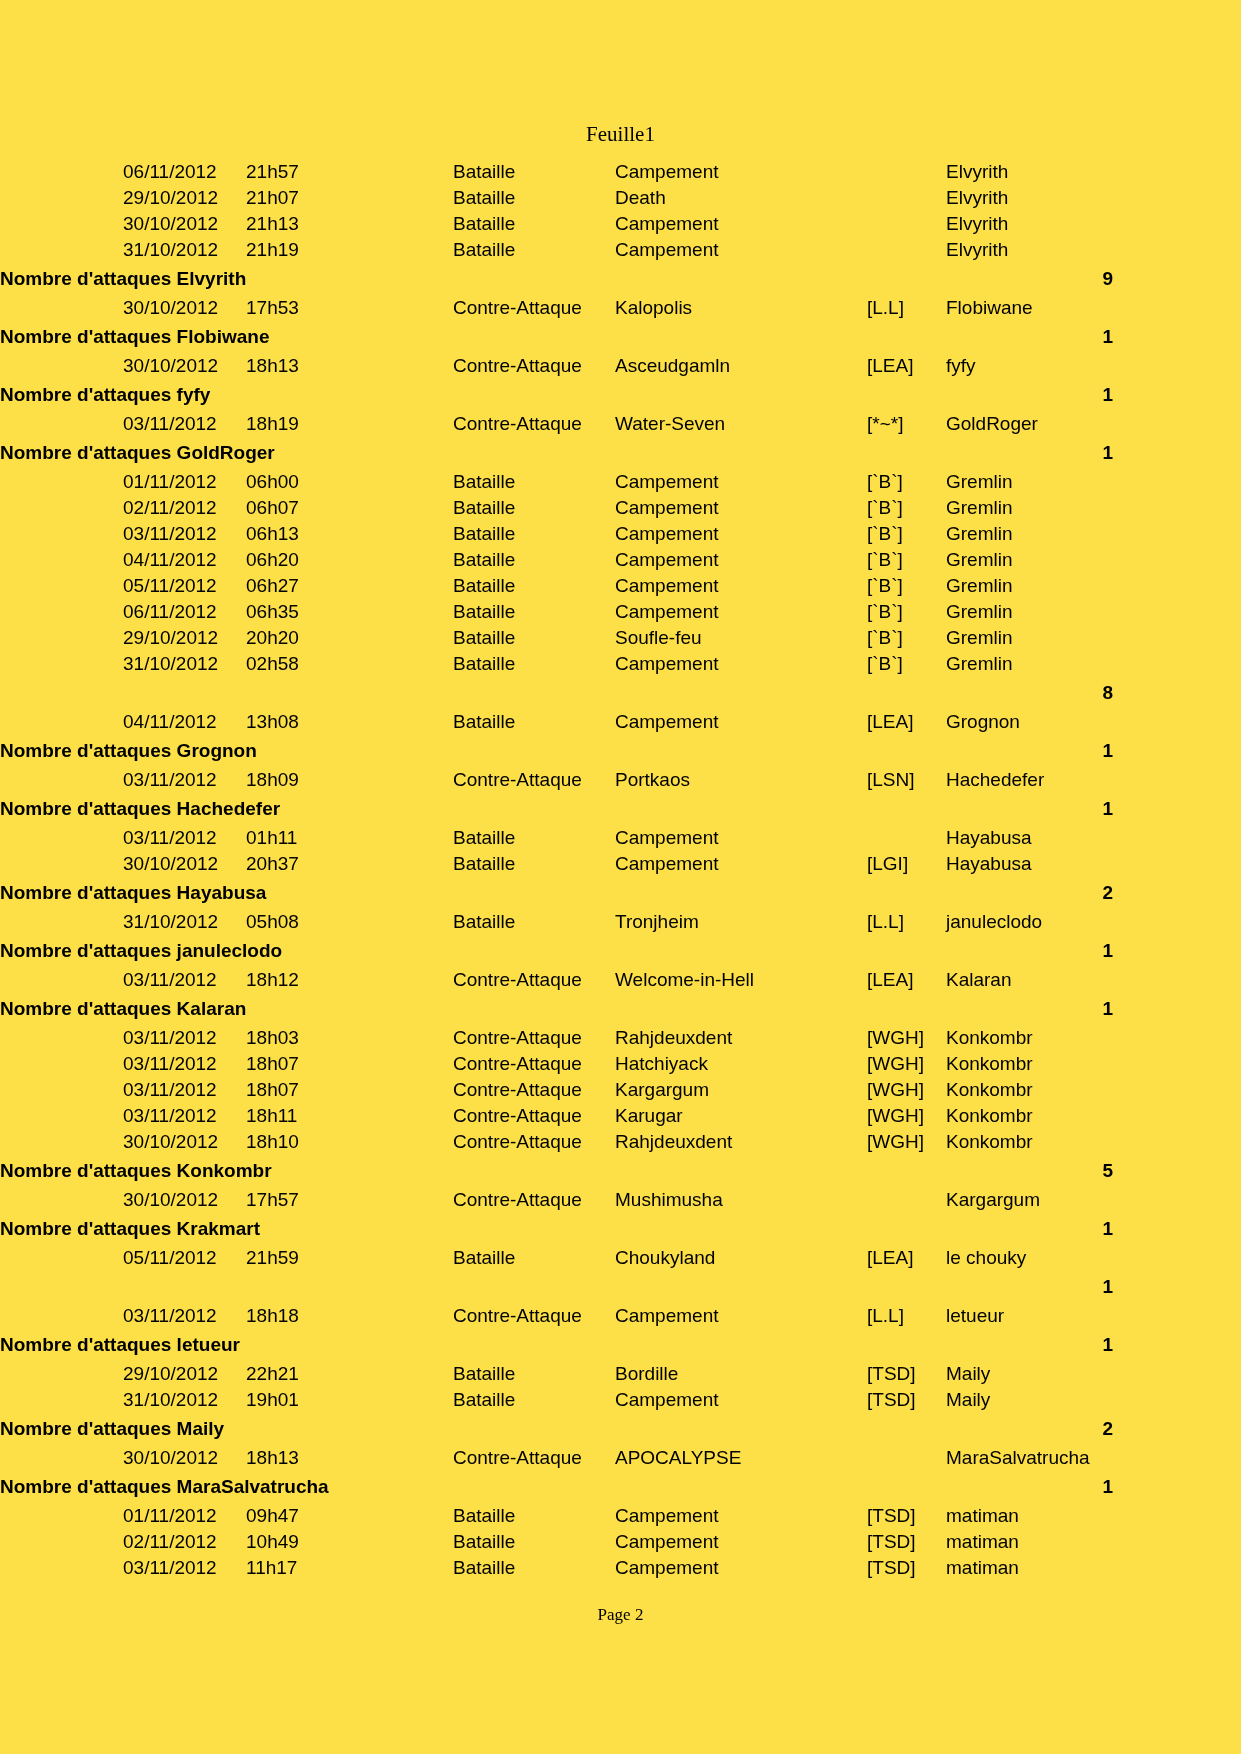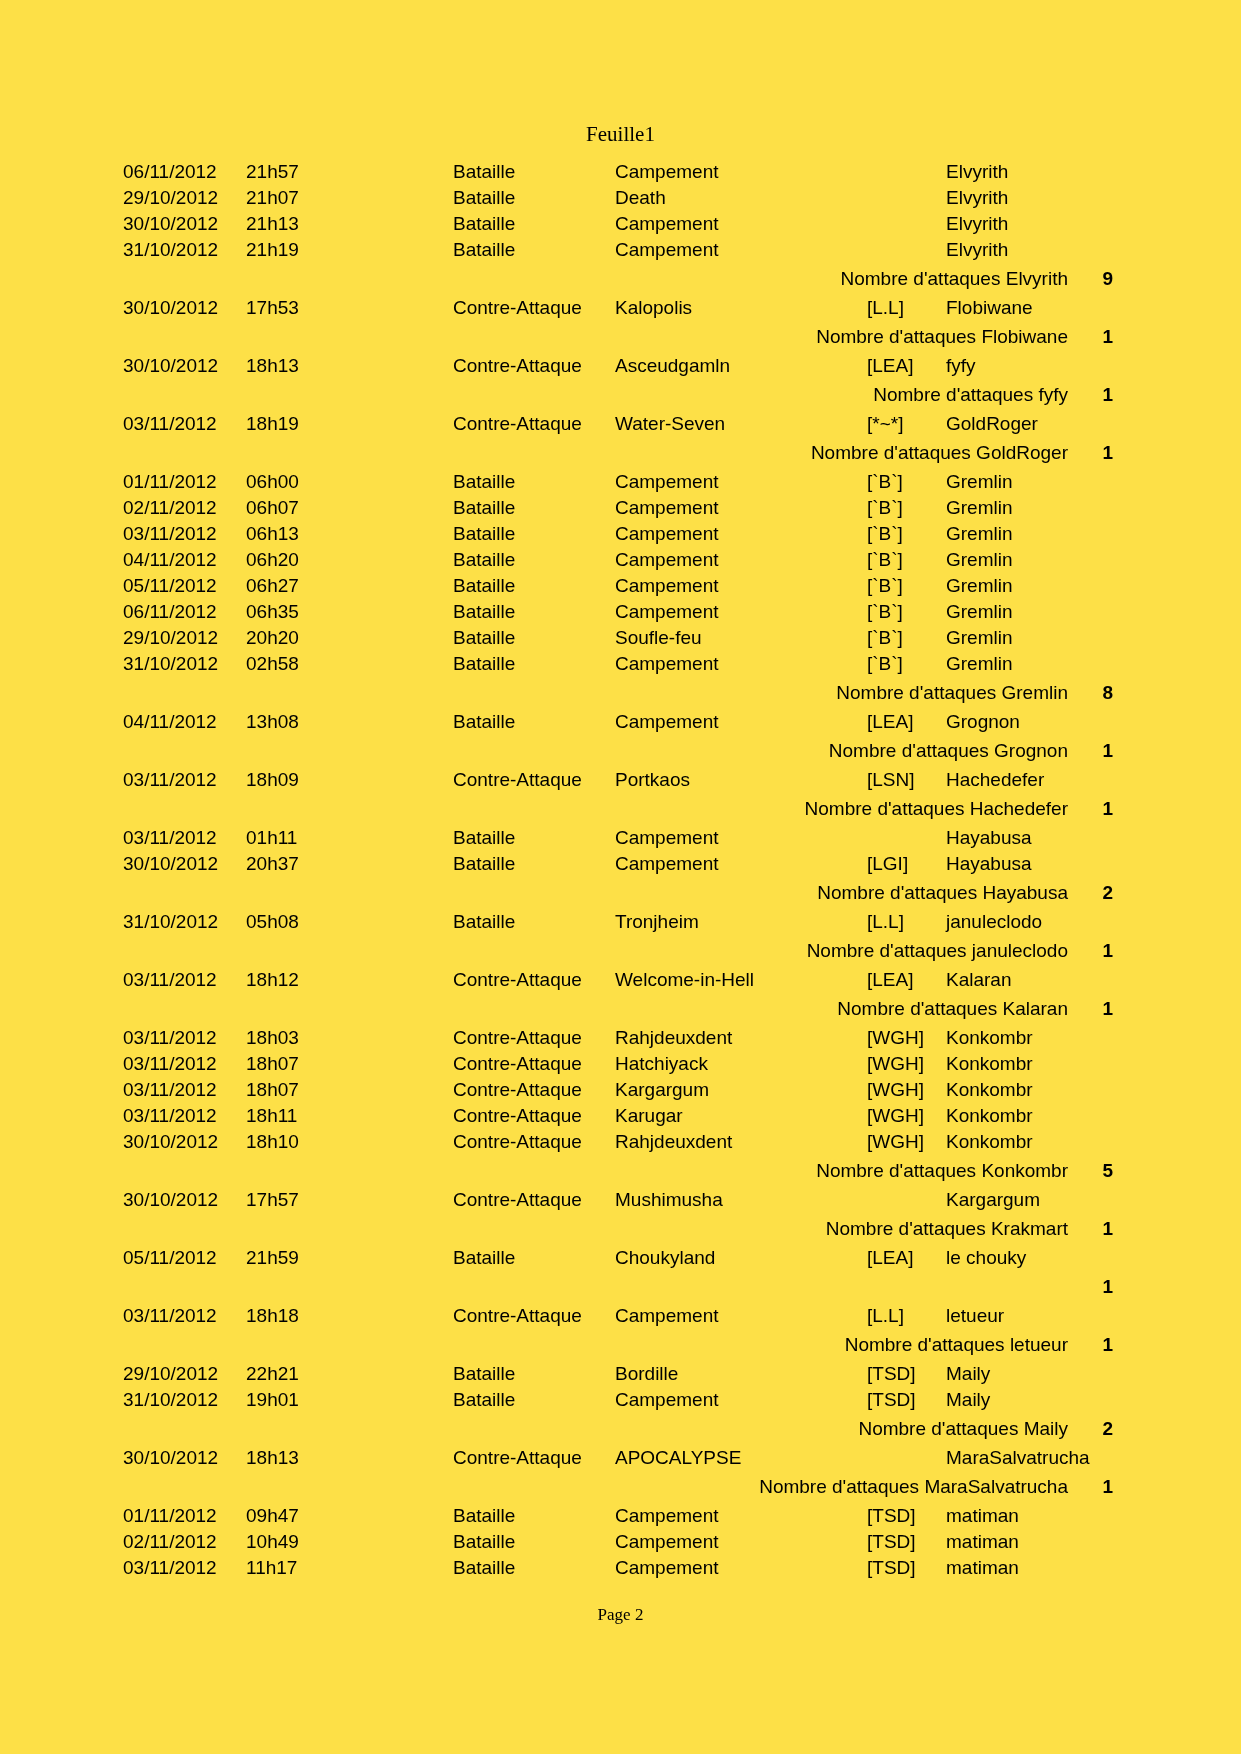--- a/index.html
+++ b/index.html
@@ -42,21 +42,21 @@
     font-size: 19px;
     line-height: 22px;
     white-space: nowrap;
   }
   .c-date   { left: 123px; }
   .c-time   { left: 246px; }
   .c-action { left: 453px; }
   .c-target { left: 615px; }
   .c-tag    { left: 867px; }
   .c-name   { left: 946px; }
-  .c-label  { left: 0; width: 1068px; text-align: right; font-weight: normal; }
+  .c-label  { left: 0; width: 1068px; text-align: left; font-weight: bold; }
   .c-count  { right: 128px; font-weight: bold; }
   .footer {
     position: absolute;
     top: 1601px;
     left: 0;
     width: 100%;
     text-align: center;
     font-family: "Liberation Serif", serif;
     font-size: 17px;
     line-height: 28px;
@@ -195,21 +195,20 @@
       </div>
       <div class="row data">
         <span class="cell c-date">31/10/2012</span>
         <span class="cell c-time">02h58</span>
         <span class="cell c-action">Bataille</span>
         <span class="cell c-target">Campement</span>
         <span class="cell c-tag">[`B`]</span>
         <span class="cell c-name">Gremlin</span>
       </div>
       <div class="row summary">
-        <span class="cell c-label">Nombre d'attaques Gremlin</span>
         <span class="cell c-count">8</span>
       </div>
       <div class="row data">
         <span class="cell c-date">04/11/2012</span>
         <span class="cell c-time">13h08</span>
         <span class="cell c-action">Bataille</span>
         <span class="cell c-target">Campement</span>
         <span class="cell c-tag">[LEA]</span>
         <span class="cell c-name">Grognon</span>
       </div>

